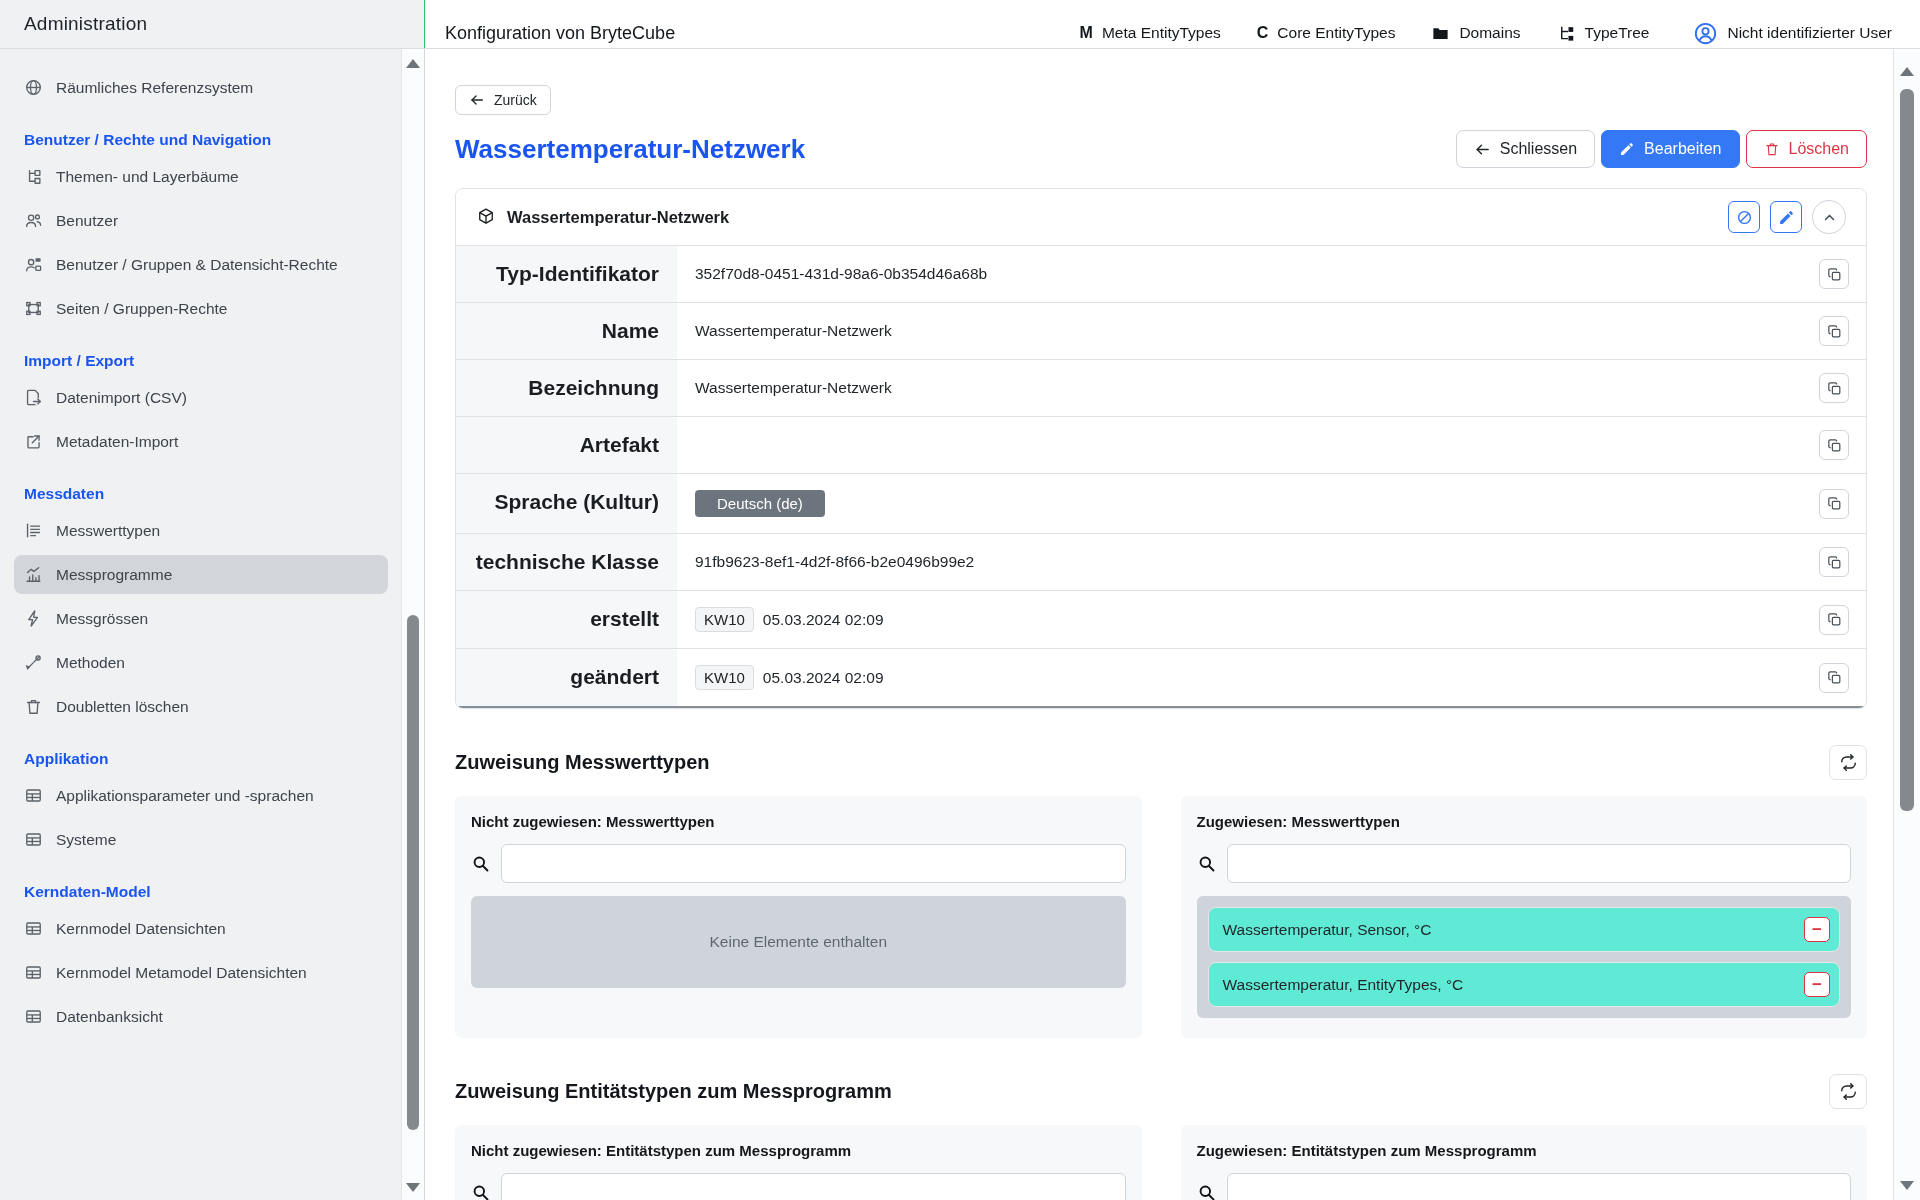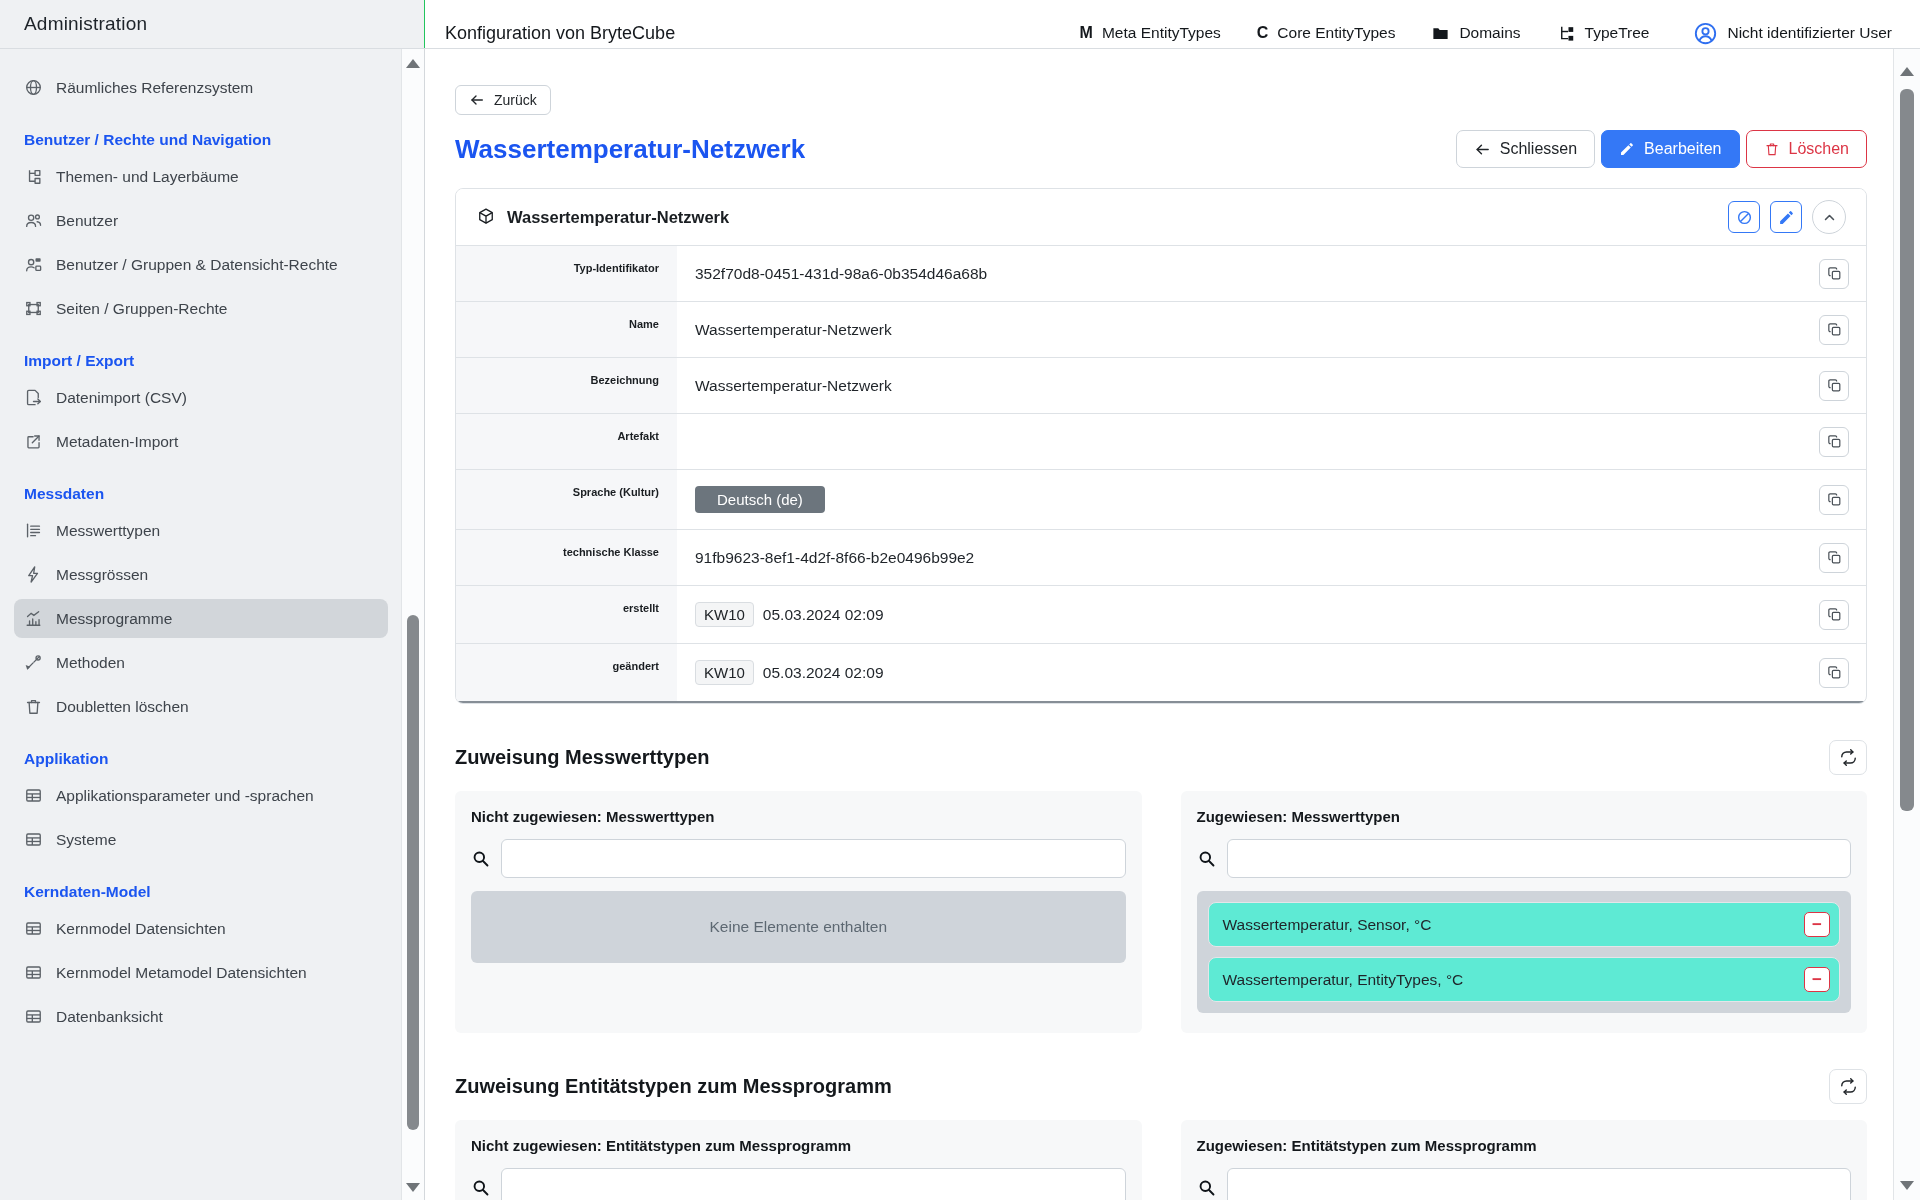--- a/index.html
+++ b/index.html
@@ -49,38 +49,38 @@
   
   .card { margin-top:20px; border:1px solid #dee2e6; border-radius:8px; overflow:hidden; }
   .card-header { display:flex; align-items:center; justify-content:space-between; padding:11px 20px; background:#fff; }
   .card-title-wrap { display:flex; align-items:center; gap:11px; font-size:16.5px; font-weight:700; color:#1a1e22; }
   .card-tools { display:flex; align-items:center; gap:10px; }
   .icon-btn-blue { width:32px; height:32px; border:1px solid #3478f6; border-radius:6px; background:#fff; color:#3478f6; display:flex; align-items:center; justify-content:center; cursor:pointer; }
   .icon-btn-circle { width:34px; height:34px; border:1px solid #ced4da; border-radius:50%; background:#fff; color:#495057; display:flex; align-items:center; justify-content:center; cursor:pointer; }
 
   .kv-row { display:grid; grid-template-columns:221px 1fr 64px; border-top:1px solid #dee2e6; min-height:56px; }
   .kv-row:last-child { border-bottom:2px solid #868e96; }
-  .kv-label { background:#f6f7f9; font-weight:700; font-size:11px; text-align:right; padding:16px 18px; color:#1a1e22; }
+  .kv-label { background:#f6f7f9; font-weight:700; font-size:21px; text-align:right; padding:16px 18px; color:#1a1e22; }
   .kv-value { font-size:15.5px; padding:16px 18px; color:#1f2429; display:flex; align-items:center; gap:9px; }
   .kv-copy { display:flex; align-items:center; justify-content:center; }
   .copy-btn { width:30px; height:30px; border:1px solid #ced4da; border-radius:6px; background:#fff; color:#495057; display:flex; align-items:center; justify-content:center; cursor:pointer; }
   .badge-gray { background:#6c757d; color:#fff; font-size:15px; padding:5px 22px; border-radius:4px; }
   .badge-kw { background:#f4f5f6; border:1px solid #d9dde1; color:#212529; font-size:15px; padding:3px 8px; border-radius:4px; }
 
   
   .section-head { display:flex; align-items:center; justify-content:space-between; margin-top:36px; }
   .section-title { font-size:20px; font-weight:700; color:#14181c; }
   .refresh-btn { width:38px; height:35px; border:1px solid #dee2e6; border-radius:7px; background:#fff; color:#212529; display:flex; align-items:center; justify-content:center; cursor:pointer; }
   .panels { display:flex; gap:39px; margin-top:16px; align-items:stretch; }
   .panel { flex:1; background:#f7f8f9; border-radius:6px; padding:17px 16px 20px; }
   .panel-label { font-size:15px; font-weight:700; color:#14181c; margin-bottom:14px; }
   .search-row { display:flex; align-items:center; gap:11px; }
   .search-row svg { color:#0f1419; flex:0 0 auto; }
   .search-input { flex:1; height:39px; border:1px solid #ced4da; border-radius:6px; background:#fff; font-size:15px; padding:0 10px; font-family:inherit; }
-  .empty-box { margin-top:13px; background:#cfd4da; border-radius:6px; height:72px; display:flex; align-items:center; justify-content:center; font-size:15.5px; color:#5d6872; }
+  .empty-box { margin-top:13px; background:#cfd4da; border-radius:6px; height:92px; display:flex; align-items:center; justify-content:center; font-size:15.5px; color:#5d6872; }
   .list-box { margin-top:13px; background:#cfd4da; border-radius:6px; padding:11px; display:flex; gap:9px; }
   .list-items { flex:1; display:flex; flex-direction:column; gap:10px; }
   .list-item { background:#5eead4; border:1px solid #e4e6e9; border-radius:8px; min-height:45px; display:flex; align-items:center; justify-content:space-between; padding:9px 9px 9px 14px; font-size:15.5px; color:#1f2429; }
   .mini-btn { width:26px; height:25px; border-radius:5px; background:#fff; display:flex; align-items:center; justify-content:center; font-size:17px; font-weight:700; line-height:1; cursor:pointer; }
   .mini-minus { border:1.5px solid #dc3545; color:#dc3545; }
 </style>
 </head>
 <body>
 
 <svg width="0" height="0" style="position:absolute" aria-hidden="true">
@@ -353,31 +353,31 @@
         <span>Metadaten-Import</span>
       </div>
 
       <div class="side-section">Messdaten</div>
       <div class="side-item">
         <svg width="19" height="19">
             <use href="#i-list"></use>
           </svg>
         <span>Messwerttypen</span>
       </div>
+      <div class="side-item selected">
+        <svg width="19" height="19">
+            <use href="#i-chart"></use>
+          </svg>
+        <span>Messprogramme</span>
+      </div>
       <div class="side-item">
         <svg width="19" height="19">
             <use href="#i-bolt"></use>
           </svg>
         <span>Messgrössen</span>
-      </div>
-      <div class="side-item selected">
-        <svg width="19" height="19">
-            <use href="#i-chart"></use>
-          </svg>
-        <span>Messprogramme</span>
       </div>
       <div class="side-item">
         <svg width="19" height="19">
             <use href="#i-tools"></use>
           </svg>
         <span>Methoden</span>
       </div>
       <div class="side-item">
         <svg width="19" height="19">
             <use href="#i-trash"></use>

